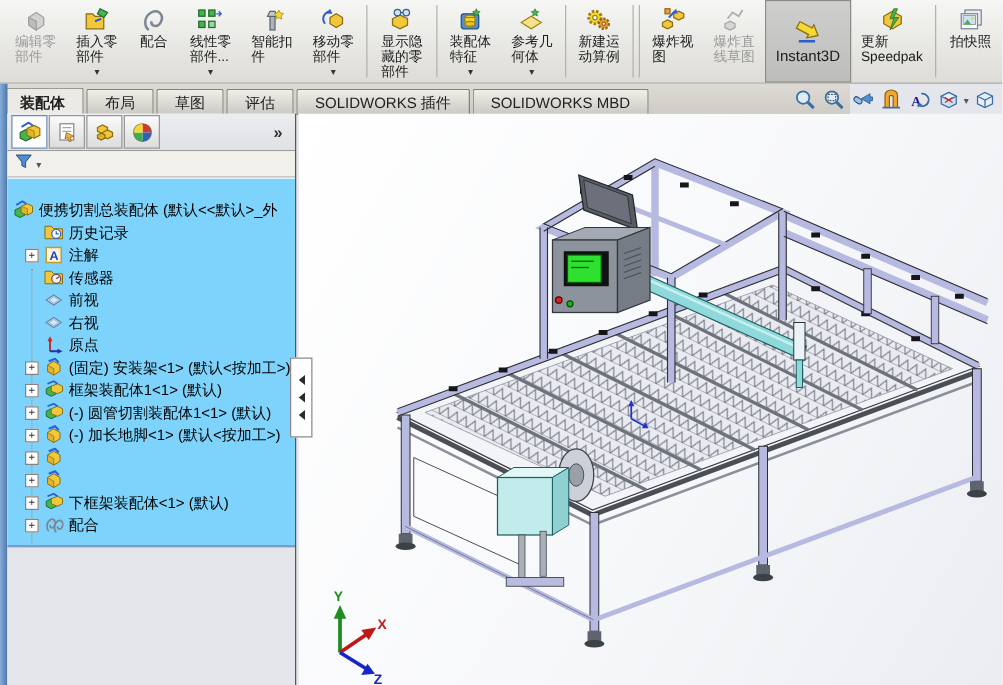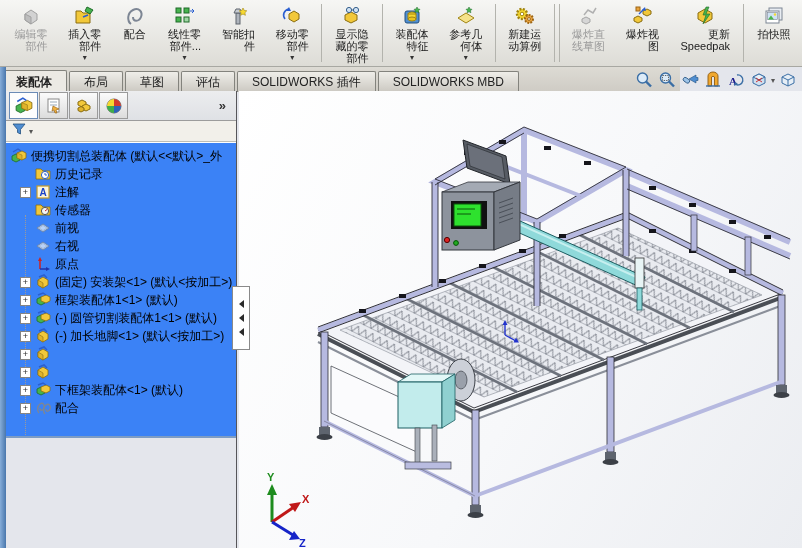--- a/index.html
+++ b/index.html
@@ -6,21 +6,21 @@
   #app{position:relative;width:802px;height:548px;overflow:hidden;
        font-family:"Liberation Sans","DejaVu Sans",sans-serif;
        background:#e4e6ec;user-select:none;}
   
   #cmdbar{position:absolute;left:0;top:0;width:802px;height:67px;
     background:linear-gradient(#f6f6f4,#dddcd6);
     border-bottom:1px solid #a8a8a2;display:flex;align-items:stretch;padding-left:4px;box-sizing:border-box;}
   .tbtn{width:54px;display:flex;flex-direction:column;align-items:center;justify-content:flex-start;
     padding-top:3px;box-sizing:border-box;cursor:default;border:1px solid transparent;}
   .ticon{height:24px;display:flex;align-items:center;justify-content:center;}
-  .tlabel{font-size:11px;line-height:12px;color:#1c1c1c;text-align:right;white-space:pre-line;}
+  .tlabel{font-size:11px;line-height:12px;color:#1c1c1c;text-align:left;white-space:pre-line;}
   .tcaret{font-size:8px;line-height:9px;color:#333;margin-top:1px;}
   .tbtn.dis .tlabel{color:#9b9b9b;}
   .tbtn.pressed{background:linear-gradient(#cfcfcd,#bdbdbb);border:1px solid #8b8b88;
     justify-content:center;padding-top:0;width:76px;}
   .tbtn.pressed .tlabel{font-size:12px;}
   .tsep{width:1px;background:#b3b3ad;margin:4px 2px;}
   
   #tabrow{position:absolute;left:0;top:67px;width:680px;height:24px;
     background:linear-gradient(#dddbd4,#cfccc5);border-bottom:1px solid #8f8f89;}
   .rtab{display:inline-block;height:20px;line-height:20px;padding:0 14px;margin:3px 1px 0 1px;
@@ -41,21 +41,21 @@
   #panelhead{position:absolute;left:0;top:0;width:100%;height:30px;
     background:linear-gradient(#ecedef,#dfe1e5);border-bottom:1px solid #9c9c9c;
     display:flex;align-items:center;padding-left:3px;box-sizing:border-box;}
   .ptab{width:27px;height:25px;display:flex;align-items:center;justify-content:center;
     border:1px solid #9a9a9a;background:linear-gradient(#fbfbfb,#dcdcdc);margin-right:1px;cursor:default;}
   .ptab.active{background:#fdfdfd;border-color:#6b8bb5;}
   #pchevron{margin-left:auto;margin-right:10px;font-size:13px;font-weight:bold;color:#333;cursor:default;}
   #filterrow{position:absolute;left:0;top:30px;width:100%;height:21px;background:#f2f0ea;
     border-bottom:1px solid #bdbdb7;display:flex;align-items:center;padding-left:6px;box-sizing:border-box;}
   #filterrow .hcaret{margin-left:3px;}
-  #tree{position:absolute;left:0;top:52px;width:100%;height:293px;background:#3b82f6;overflow:hidden;padding-top:4px;}
+  #tree{position:absolute;left:0;top:52px;width:100%;height:293px;background:#7dd3fc;overflow:hidden;padding-top:16px;}
   #treetrunk{position:absolute;left:19px;top:72px;height:276px;border-left:1px dotted #9a9a9a;}
   .trow{display:flex;align-items:center;height:18px;padding-left:14px;white-space:nowrap;cursor:default;}
   .trow.root{padding-left:5px;}
   .texp{width:9px;height:9px;border:1px solid #848484;background:#fff;font-size:9px;line-height:8px;
     text-align:center;color:#333;margin-right:4px;flex:0 0 auto;cursor:default;position:relative;z-index:2;}
   .tspacer{width:15px;flex:0 0 auto;}
   .ticn{width:16px;height:16px;margin-right:4px;flex:0 0 auto;position:relative;z-index:2;}
   .tlbl{font-size:12px;color:#000;overflow:hidden;}
   #treesep{position:absolute;left:0;top:345px;width:100%;height:2px;background:#7d9cc4;}
   #treegray{position:absolute;left:0;top:347px;width:100%;height:110px;background:#e4e6ec;}
@@ -255,45 +255,54 @@
       </span>
       <span class="tlabel">新建运
 动算例</span>
     </div>
 
     <div class="tsep"></div>
 
 
     <div class="tsep"></div>
 
-    <div class="tbtn dis">
-      <span class="ticon">
-        <svg width="22" height="22">
-            <polygon points="4,14 8,12 12,14 12,17 8,19 4,17" fill="#d6d6d6" stroke="#a5a5a5"></polygon>
-            <path d="M6,10 L10,5 L15,8 L18,3" fill="none" stroke="#b0b0b0" stroke-width="1.5"></path>
-          </svg>
-      </span>
-      <span class="tlabel">爆炸直
-线草图</span>
-    </div>
-
     <div class="tbtn">
       <span class="ticon">
         <svg width="22" height="22">
             <polygon points="3,13 7,11 11,13 11,16 7,18 3,16" fill="#f2c83a" stroke="#8a6d10"></polygon>
             <polygon points="12,6 16,4 20,6 20,9 16,11 12,9" fill="#f2c83a" stroke="#8a6d10"></polygon>
             <path d="M8,9 L13,4" stroke="#2b5fd0" stroke-width="1.5"></path>
             <polygon points="14,2 15,6 11,5" fill="#2b5fd0"></polygon>
             <rect x="5" y="2" width="4" height="4" fill="#e8a33d" stroke="#9c6414"></rect>
           </svg>
       </span>
       <span class="tlabel">爆炸视
 图</span>
     </div>
 
+    <div class="tbtn dis">
+      <span class="ticon">
+        <svg width="22" height="22">
+            <polygon points="4,14 8,12 12,14 12,17 8,19 4,17" fill="#d6d6d6" stroke="#a5a5a5"></polygon>
+            <path d="M6,10 L10,5 L15,8 L18,3" fill="none" stroke="#b0b0b0" stroke-width="1.5"></path>
+          </svg>
+      </span>
+      <span class="tlabel">爆炸直
+线草图</span>
+    </div>
+
+    <div class="tbtn pressed">
+      <span class="ticon">
+        <svg width="24" height="20">
+            <polygon points="3,4 14,4 14,1 21,7 14,13 14,10 3,10" fill="#f6d831" stroke="#8a6d10" transform="rotate(28 12 8)"></polygon>
+            <path d="M5,16 L18,16" stroke="#2b5fd0" stroke-width="2"></path>
+          </svg>
+      </span>
+      <span class="tlabel">Instant3D</span>
+    </div>
 
     <div class="tbtn" style="width:72px">
       <span class="ticon">
         <svg width="22" height="22">
             <polygon points="4,8 11,4 18,8 18,14 11,18 4,14" fill="#f2c83a" stroke="#8a6d10"></polygon>
             <polygon points="12,2 9,10 12,10 9,19 16,9 12,9 15,2" fill="#47b34f" stroke="#1e6b28" stroke-width="0.6"></polygon>
           </svg>
       </span>
       <span class="tlabel">更新
 Speedpak</span>

